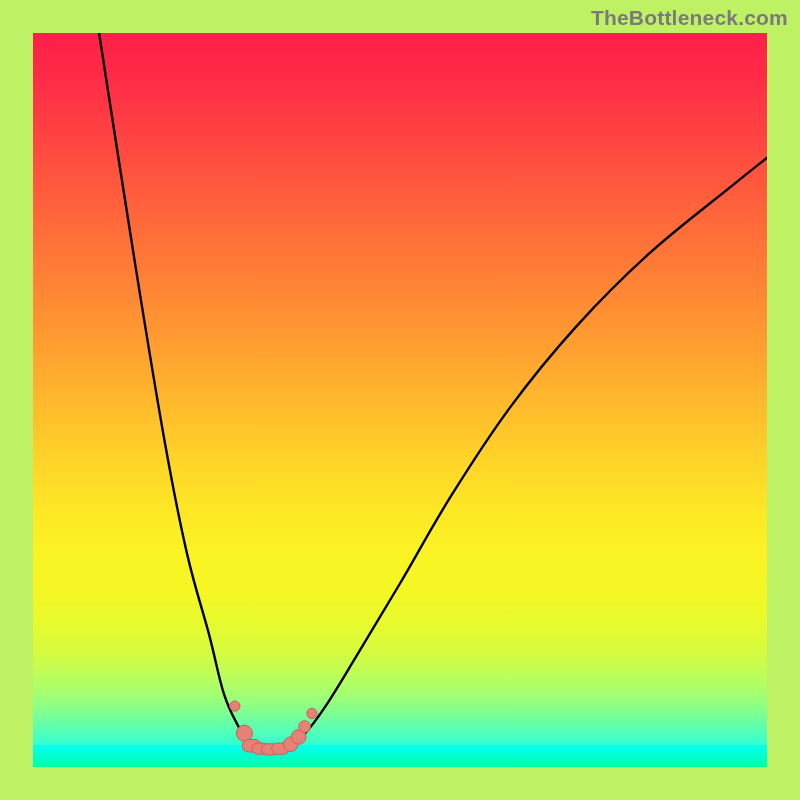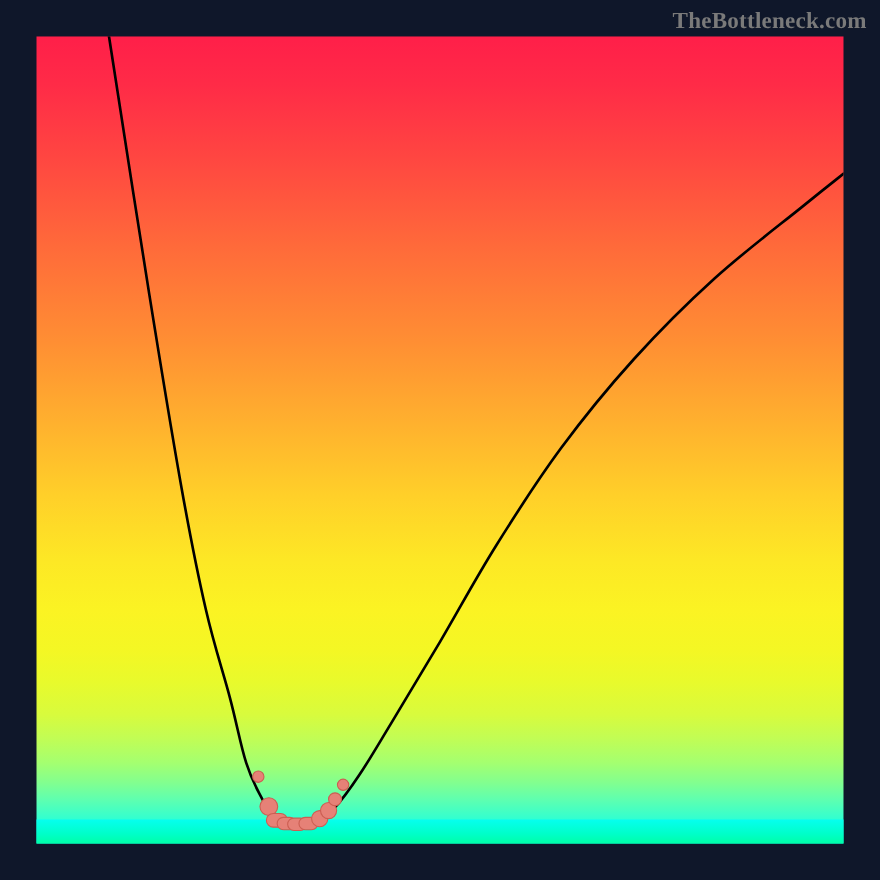--- a/index.html
+++ b/index.html
@@ -10,22 +10,21 @@
     background: #000;
     overflow: hidden;
     font-family: Arial, Helvetica, sans-serif;
   }
   .frame {
     position: absolute;
     left: 0;
     top: 0;
     width: 800px;
     height: 800px;
-    background: #0f172a;
-    font-family: Liberation Serif, serif;
+    background: #bef264;
   }
   .plot {
     position: absolute;
     left: 33px;
     top: 33px;
     width: 734px;
     height: 734px;
     overflow: hidden;
   }
   .gradient {

